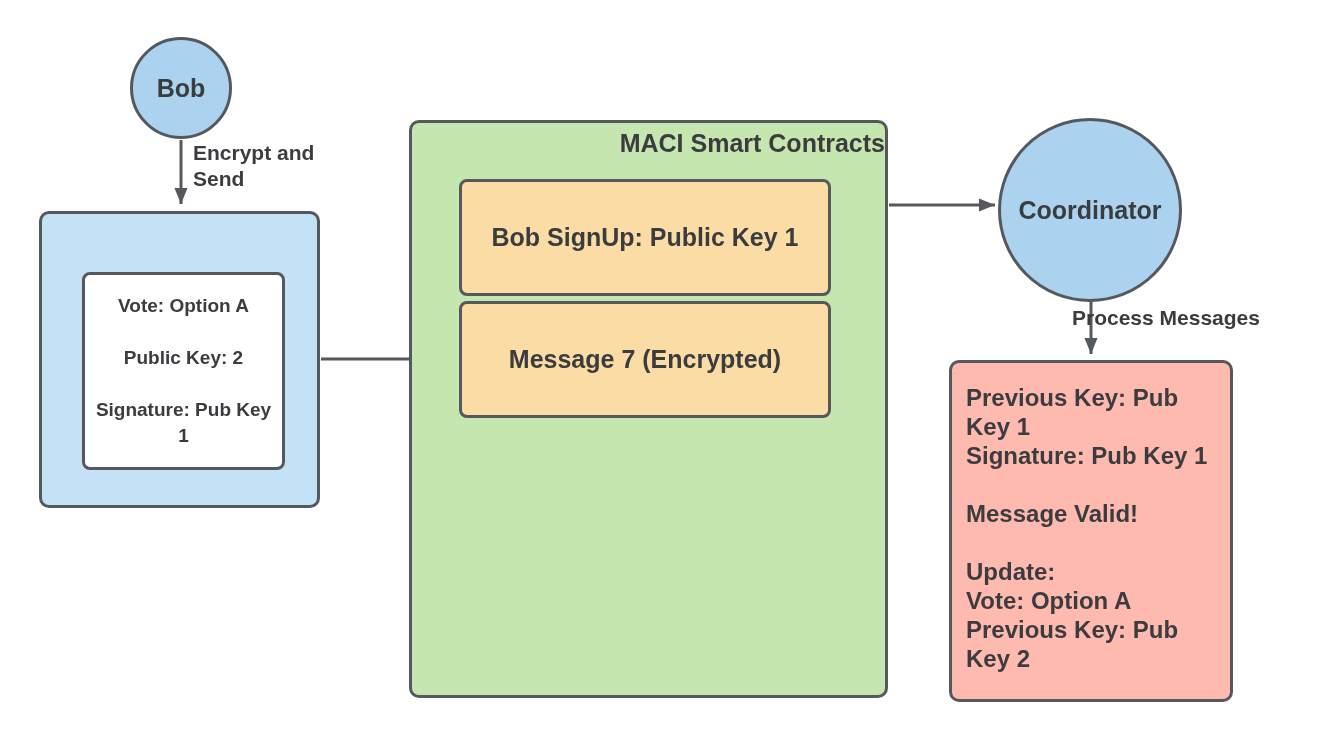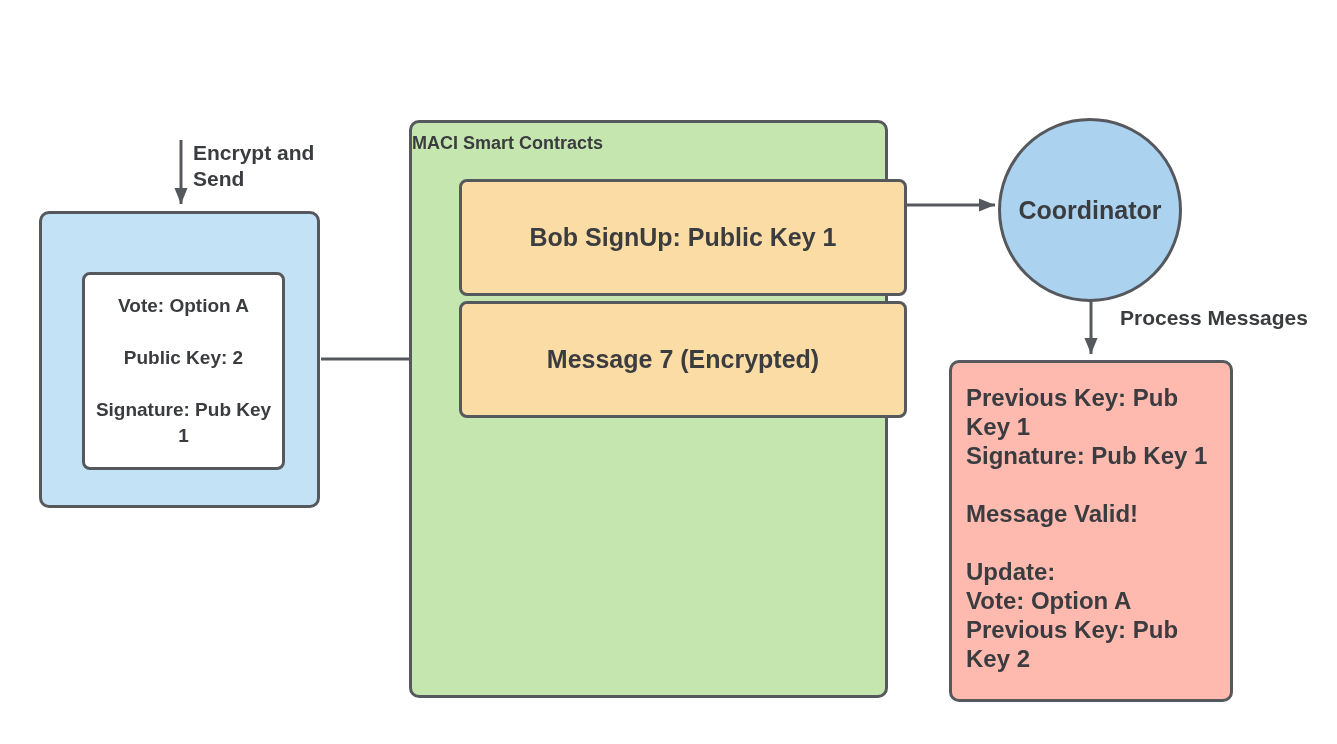--- a/index.html
+++ b/index.html
@@ -48,22 +48,22 @@
 
   .command-box {
     left: 39px; top: 211px;
     width: 281px; height: 297px;
     background: var(--light-blue-fill);
     border: 3px solid var(--stroke);
     border-radius: 10px;
   }
   .box-title {
     padding-top: 6px;
-    text-align: left;
-    font-size: 18px;
+    text-align: right;
+    font-size: 25px;
     line-height: 28px;
   }
   .command-inner {
     position: absolute;
     left: 40px; top: 58px;
     width: 203px; height: 198px;
     background: var(--white-fill);
     border: 3px solid var(--stroke);
     border-radius: 8px;
     display: flex;
@@ -78,21 +78,21 @@
   .maci-box {
     left: 409px; top: 120px;
     width: 479px; height: 578px;
     background: var(--green-fill);
     border: 3px solid var(--stroke);
     border-radius: 10px;
   }
   .orange-box {
     position: absolute;
     left: 47px;
-    width: 448px; height: 117px;
+    width: 372px; height: 117px;
     background: var(--orange-fill);
     border: 3px solid var(--stroke);
     border-radius: 8px;
     display: flex;
     align-items: center;
     justify-content: center;
     text-align: center;
     font-size: 25px;
     padding: 0 10px;
   }
@@ -115,41 +115,44 @@
     font-size: 21px;
     line-height: 26px;
     white-space: pre-wrap;
   }
   .label-encrypt-send {
     left: 193px; top: 140px;
     width: 132px;
     text-align: left;
   }
   .label-process-messages {
-    left: 1120px; top: 304px;
+    left: 1072px; top: 304px;
     line-height: 28px;
   }
 </style>
 </head>
 <body>
 
 <div class="canvas">
 
   <svg class="edges" width="1337" height="744" viewBox="0 0 1337 744" xmlns="http://www.w3.org/2000/svg">
     <defs>
       <marker id="arrowhead" markerWidth="6" markerHeight="5" refX="5.5" refY="2.25" orient="auto" markerUnits="strokeWidth">
         <path d="M0,0 L5.5,2.25 L0,4.5 Z" fill="#55585C"></path>
       </marker>
     </defs>
     <line x1="181" y1="140" x2="181" y2="204" stroke="#55585C" stroke-width="3" marker-end="url(#arrowhead)"></line>
     <line x1="321" y1="359" x2="455" y2="359" stroke="#55585C" stroke-width="3" marker-end="url(#arrowhead)"></line>
     <line x1="889" y1="205" x2="995" y2="205" stroke="#55585C" stroke-width="3" marker-end="url(#arrowhead)"></line>
     <line x1="1091" y1="301" x2="1091" y2="354" stroke="#55585C" stroke-width="3" marker-end="url(#arrowhead)"></line>
   </svg>
 
+  <div class="node circle bob">
+    <span>Bob</span>
+  </div>
 
   <div class="edge-label label-encrypt-send">Encrypt and
 Send</div>
 
   <div class="node command-box">
     <div class="command-inner">Vote: Option A
 
 Public Key: 2
 
 Signature: Pub Key 1</div>

